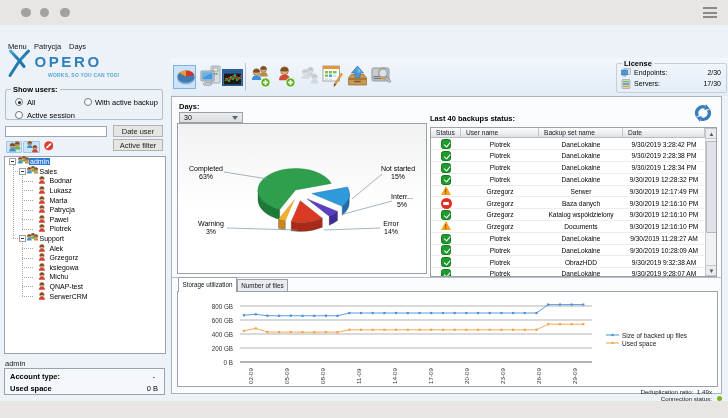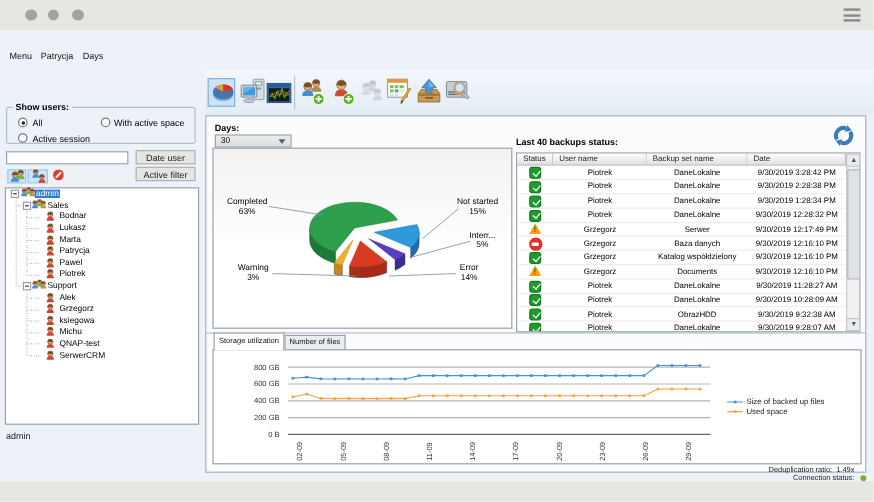--- a/index.html
+++ b/index.html
@@ -54,26 +54,42 @@
 <div class="dot" style="left:21px;"></div>
 <div class="dot" style="left:39.5px;"></div>
 <div class="dot" style="left:60px;"></div>
 <div class="hline" style="top:7px;"></div>
 <div class="hline" style="top:11.5px;"></div>
 <div class="hline" style="top:16px;"></div>
 <div id="app">
 <div class="menuitem" style="left:8px;">Menu</div>
 <div class="menuitem" style="left:34px;">Patrycja</div>
 <div class="menuitem" style="left:69px;">Days</div>
+<div class="abs" style="left:6px; top:22px; width:160px; height:34px;">
+<svg width="160" height="34" viewBox="0 0 160 34">
+<defs>
+<linearGradient id="lgx" x1="0" y1="0" x2="1" y2="1">
+<stop offset="0" stop-color="#4aa8d8"></stop>
+            <stop offset="0.5" stop-color="#2276ae"></stop>
+            <stop offset="1" stop-color="#3e9fd4"></stop>
+</linearGradient>
+</defs>
+<path d="M4.5 4 L13.5 13.8 L22.5 4" stroke="url(#lgx)" stroke-width="3.0" fill="none" stroke-linecap="round" stroke-linejoin="round"></path>
+<path d="M13.5 13.8 L4 28.5" stroke="url(#lgx)" stroke-width="3.0" fill="none" stroke-linecap="round"></path>
+<path d="M13.5 13.8 L18 19.5" stroke="#2276ae" stroke-width="3.0" fill="none" stroke-linecap="round"></path>
+<text x="28.5" y="20" font-size="15" font-weight="bold" letter-spacing="2.6" fill="#2f81ba">OPERO</text>
+<text x="42" y="30" font-size="5" font-weight="bold" letter-spacing="0.2" fill="#54a8d8">WORKS, SO YOU CAN TOO!</text>
+</svg>
+</div>
 <div class="groupbox" style="left:5px; top:64px; width:158px; height:31px;">
 <div class="gblabel">Show users:</div>
 <div class="radio sel" style="left:9px; top:8px;"></div>
 <div class="rlabel" style="left:21px; top:8px;">All</div>
 <div class="radio" style="left:78px; top:8px;"></div>
-<div class="rlabel" style="left:89px; top:8px;">With active space</div>
+<div class="rlabel" style="left:89px; top:8px;">With active backup</div>
 <div class="radio" style="left:9px; top:20.5px;"></div>
 <div class="rlabel" style="left:21px; top:20.5px;">Active session</div>
 </div>
 <div class="input" style="left:5px; top:101px; width:102px; height:11px;"></div>
 <div class="btn" style="left:113px; top:100px; width:50px; height:12px; line-height:11px;">Date user</div>
 <div class="btn" style="left:113px; top:114px; width:50px; height:12px; line-height:11px;">Active filter</div>
 <div class="toolbtn" style="left:6px; width:16px;"></div>
     <div class="toolbtn" style="left:23px; width:17px;"></div>
     <div class="abs" style="left:7px; top:116px; width:34px; height:12px;">
       <svg width="34" height="12" viewBox="0 0 34 12">
@@ -307,20 +323,26 @@
           <g transform="translate(0.3,0.3)">
             <circle cx="3.6" cy="2.3040000000000003" r="2.16" fill="#e8b37a" stroke="#7a4f28" stroke-width="0.6"></circle>
             <path d="M3.6 0.36000000000000004 a2.3040000000000003 2.16 0 0 1 2.232 1.9440000000000002 a4.464 3.6 0 0 1 -4.464 0 a2.3040000000000003 2.16 0 0 1 2.232 -1.9440000000000002" fill="#7a4f28"></path>
             <path d="M0.5760000000000001 7.5600000000000005 q0 -3.024 3.024 -3.168 q3.024 0.02 3.024 3.168 z" fill="#d63f33"></path>
           </g>
         </svg>
       </div>
       <div class="trow" style="left:44.5px; top:134.5px;">SerwerCRM</div>
     </div>
     <div class="abs" style="left:5px; top:334px; font-size:7.5px; color:#222;">admin</div>
+<div class="abs" style="left:4px; top:343px; width:161px; height:27px; background:#f4f7fb; border:1px solid #9aa3ad;">
+<div class="blabel" style="left:5px; top:3px;">Account type:</div>
+<div class="abs" style="right:9px; top:3px; font-size:7.5px;">-</div>
+<div class="blabel" style="left:5px; top:14.5px;">Used space</div>
+<div class="abs" style="right:6px; top:14.5px; font-size:7.5px;">0 B</div>
+</div>
 <div id="toolbar"></div>
 <div class="abs" style="left:173px; top:40px; width:23px; height:24px; background:#cbe2f8; border:1px solid #7fb2e0;"></div>
 <div class="tbtn" style="left:176px; top:41px;">
       <svg width="20" height="20" viewBox="0 0 20 20">
 <ellipse cx="10" cy="13" rx="8.6" ry="5.6" fill="#9ec4e4"></ellipse>
 <ellipse cx="10" cy="12" rx="8.6" ry="5.8" fill="#6e9fc8"></ellipse>
 <ellipse cx="10" cy="10.5" rx="8.6" ry="6" fill="#4278ad"></ellipse>
 <path d="M10 10.5 L3.2 6.8 A8.6 6 0 0 1 10 4.5 z" fill="#e89b30"></path>
 <path d="M10 10.5 L10 4.5 A8.6 6 0 0 1 18.3 9.1 z" fill="#d8352a"></path>
 </svg>
@@ -424,20 +446,42 @@
     <div class="tbtn" style="left:371px; top:40px;">
       <svg width="23" height="22" viewBox="0 0 23 22">
 <rect x="1" y="3" width="17" height="13" rx="1.5" fill="#c8cdd2" stroke="#7a858f" stroke-width="0.8"></rect>
 <rect x="2.5" y="11" width="14" height="1.2" fill="#6a737c"></rect>
 <rect x="2.5" y="13" width="14" height="1.2" fill="#6a737c"></rect>
 <path d="M13.5 3.5 a5 5 0 1 0 2.5 9" fill="none" stroke="#e8952a" stroke-width="2.2"></path>
 <circle cx="12" cy="8" r="4.2" fill="#dce6ee" fill-opacity="0.85" stroke="#9aa5af" stroke-width="1.4"></circle>
 <rect x="15" y="11.5" width="7" height="2.6" rx="1.3" transform="rotate(40 15 11.5)" fill="#b8bec4" stroke="#7a858f" stroke-width="0.5"></rect>
 </svg>
     </div>
+    <div class="groupbox" style="left:616px; top:38px; width:111px; height:30px; border-color:#c6cfd8;">
+<div class="gblabel" style="background:linear-gradient(#eef3f9,#e9eff7);">License</div>
+<div class="abs" style="left:4px; top:4px; width:10px; height:9px;">
+<svg width="10" height="9" viewBox="0 0 10 9">
+          <rect x="3" y="0.5" width="6.5" height="6" fill="#d7dde3" stroke="#8a939c" stroke-width="0.5"></rect>
+          <rect x="0.5" y="2" width="6" height="5" fill="#4598dd" stroke="#2a6aa8" stroke-width="0.5"></rect>
+          <rect x="2" y="7.4" width="3" height="1.2" fill="#9aa5af"></rect>
+        </svg>
+      </div>
+<div class="abs" style="left:17px; top:4.5px; font-size:7px;">Endpoints:</div>
+<div class="abs" style="right:5px; top:4.5px; font-size:7px;">2/30</div>
+<div class="abs" style="left:4px; top:15px; width:10px; height:10px;">
+<svg width="10" height="10" viewBox="0 0 10 10">
+          <rect x="1" y="0.5" width="8" height="9" rx="0.8" fill="#d7dde3" stroke="#8a939c" stroke-width="0.6"></rect>
+          <rect x="2" y="1.8" width="6" height="1.6" fill="#7cc24a"></rect>
+          <rect x="2" y="4.2" width="6" height="1.6" fill="#4a9ad6"></rect>
+          <rect x="2" y="6.6" width="6" height="1.6" fill="#e8a13a"></rect>
+        </svg>
+      </div>
+<div class="abs" style="left:17px; top:15.5px; font-size:7px;">Servers:</div>
+<div class="abs" style="right:5px; top:15.5px; font-size:7px;">17/30</div>
+</div>
 <div id="container">
 <div class="blabel" style="left:7px; top:4.5px;">Days:</div>
 <div class="abs" style="left:7px; top:14.5px; width:64px; height:11px; background:linear-gradient(#ececec,#dcdedf); border:1px solid #9aa2aa; font-size:7px; line-height:10px; padding-left:4px;">30<span style="position:absolute; right:4px; top:3.5px; width:0; height:0; border-left:3px solid transparent; border-right:3px solid transparent; border-top:4px solid #5a6570;"></span></div>
 <div class="panel" style="left:5px; top:26px; width:250px; height:151px; background:linear-gradient(#f2f2f2,#ffffff 55%);">
         <svg width="248" height="149" viewBox="0 0 248 149">
           <path d="M101.7 85.5 A37.5 21.5 0 0 1 80.0 66.0 l0 10 A37.5 21.5 0 0 0 101.7 95.5 z" fill="#1b7a35" stroke="#333" stroke-width="0.3"></path>
           <path d="M117.5 66.0 L101.7 85.5 A37.5 21.5 0 1 1 153.2 59.4 z" fill="#2ea04d" stroke="#157a2e" stroke-width="0.4"></path>
           <path d="M171.3 69.6 A37.5 21.5 0 0 1 164.2 82.3 l0 9 A37.5 21.5 0 0 0 171.3 78.6 z" fill="#1e6fae" stroke="#333" stroke-width="0.3"></path>
           <path d="M133.8 69.6 L169.5 63.0 A37.5 21.5 0 0 1 164.2 82.3 z" fill="#2e9ad9" stroke="#1e6fae" stroke-width="0.4"></path>
           <path d="M159.5 87.5 A37.5 21.5 0 0 1 151.2 92.3 l0 9 A37.5 21.5 0 0 0 159.5 96.5 z" fill="#3f2a96" stroke="#333" stroke-width="0.3"></path>

